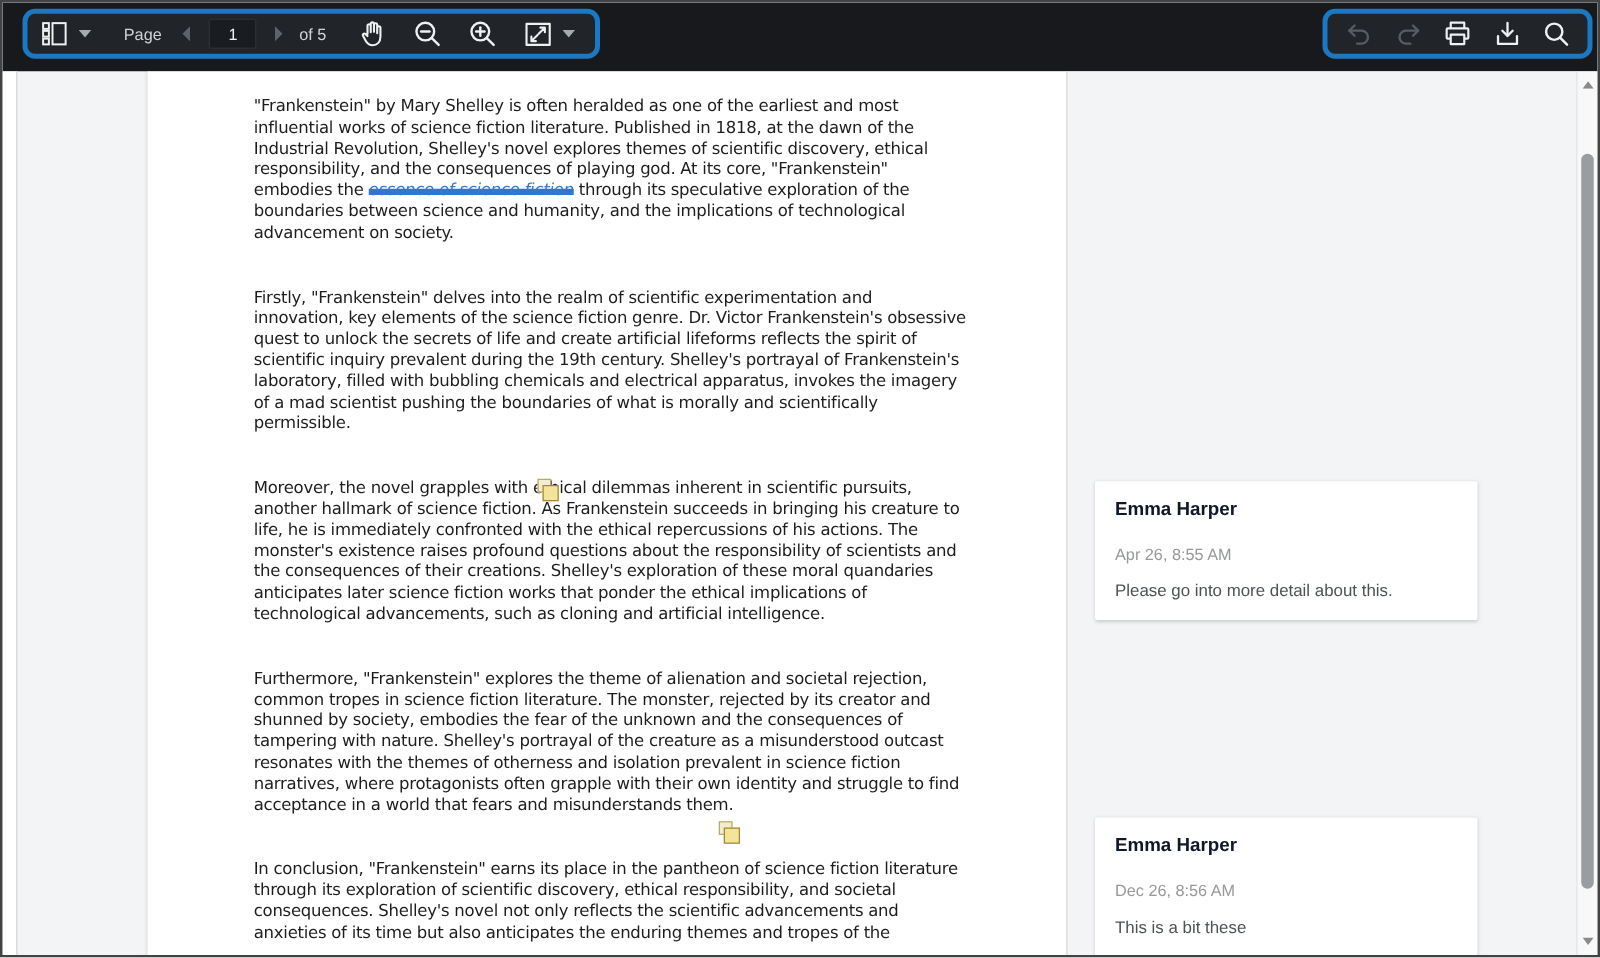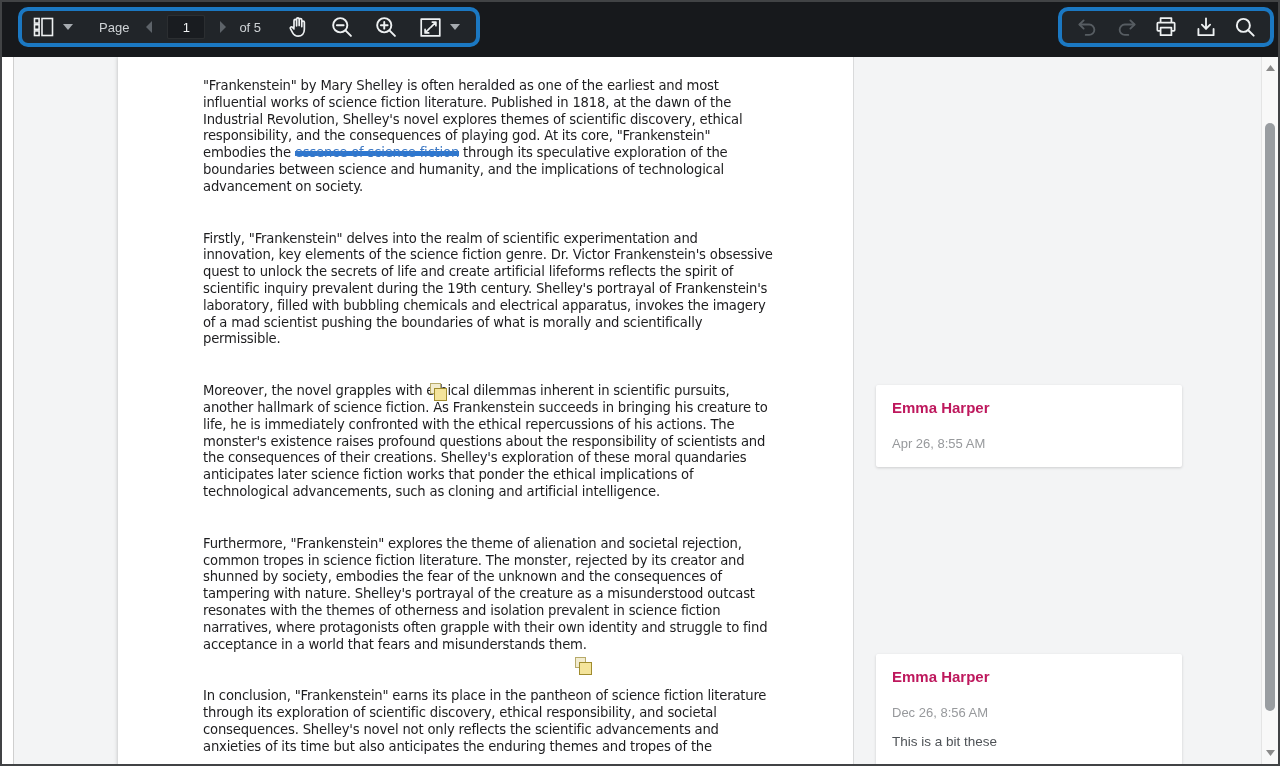--- a/index.html
+++ b/index.html
@@ -37,37 +37,37 @@
   .left-strip { position:absolute; left:0; top:0; bottom:0; width:12px; background:#fff;
                 border-right:1px solid #cfcfcf; }
   .page { position:absolute; left:116px; top:0; bottom:-10px; width:735px; background:#fff;
           box-shadow:0 0 4px rgba(0,0,0,0.25); }
   .doc-text { padding:21px 80px 0 85px; font-family:"DejaVu Sans", sans-serif;
               font-size:13.2px; line-height:16.8px; letter-spacing:-0.2px; color:#1d1d1f; }
   .doc-text p { margin:0 0 35px 0; }
   .marked {
     color:#3c78c4;
     background-image:linear-gradient(#2c77d1,#2c77d1);
-    background-size:100% 5px; background-position:0 56%; background-repeat:no-repeat;
+    background-size:100% 5px; background-position:0 56%; background-repeat:no-repeat;font-style:italic;
   }
   
   .note { position:absolute; width:11px; height:11px; background:#f2ecd0;
           border:1px solid #b7aa6a; cursor:pointer; }
   .note::after { content:""; position:absolute; left:3px; top:4px; width:11px; height:11px;
                  background:#f4e49b; border:1px solid #a08c2e; }
   .note-1 { left:428px; top:326px; }
   .note-2 { left:573px; top:600px; }
   
   .comments-pane { position:absolute; left:851px; right:17px; top:0; bottom:0;
                    background:#f3f4f5; border-left:1px solid #d9dadb; }
   .card { position:absolute; left:22px; width:306px; background:#fff; border-radius:2px;
           box-shadow:0 1px 3px rgba(0,0,0,0.16); padding:14px 16px 16px 16px; cursor:pointer; }
   .card-1 { top:328px; }
   .card-2 { top:597px; }
-  .card .author { font-size:15px; font-weight:bold; color:#be185d; }
+  .card .author { font-size:15px; font-weight:bold; color:#0f172a; }
   .card .time   { font-size:13px; color:#97999c; margin-top:20px; }
   .card .body   { font-size:13.5px; color:#4e5256; margin-top:14px; }
   
   .scrollbar { position:absolute; right:0; top:0; bottom:0; width:17px; background:#f8f8f8;
                border-left:1px solid #e4e4e4; }
   .sb-arrow { position:absolute; left:0; width:100%; height:14px; display:flex;
               align-items:center; justify-content:center; color:#8a8a8a; cursor:pointer; }
   .sb-up { top:4px; } .sb-down { bottom:4px; }
   .sb-thumb { position:absolute; left:3px; width:10px; top:66px; height:588px;
               background:#999da1; border-radius:6px; cursor:grab; }
@@ -189,20 +189,21 @@
       </div>
     </div>
 
     <div class="note note-1"></div>
     <div class="note note-2"></div>
 
     <div class="comments-pane">
       <div class="card card-1">
         <div class="author">Emma Harper</div>
         <div class="time">Apr 26, 8:55 AM</div>
+        <div class="body">Please go into more detail about this.</div>
       </div>
       <div class="card card-2">
         <div class="author">Emma Harper</div>
         <div class="time">Dec 26, 8:56 AM</div>
         <div class="body">This is a bit these</div>
       </div>
     </div>
 
     <div class="scrollbar">
       <div class="sb-arrow sb-up">

